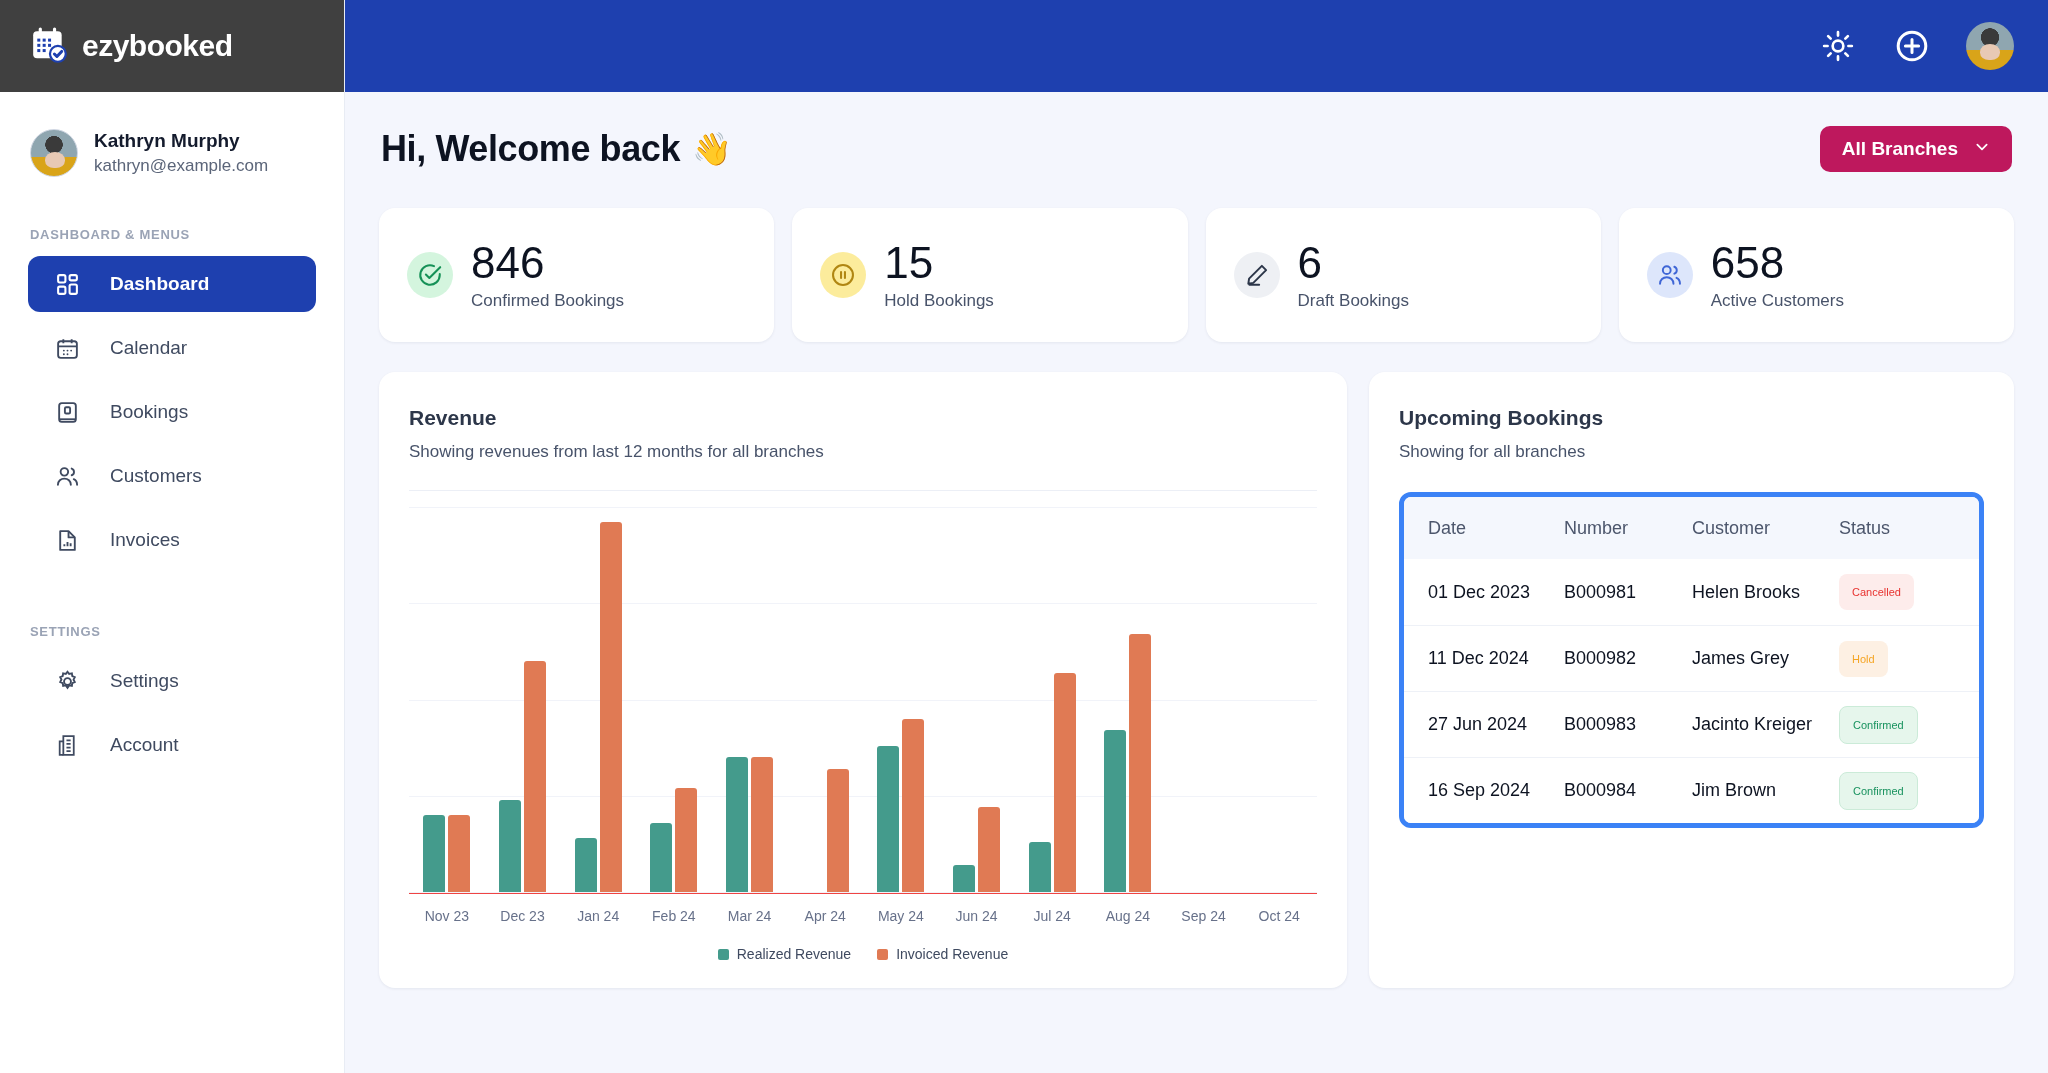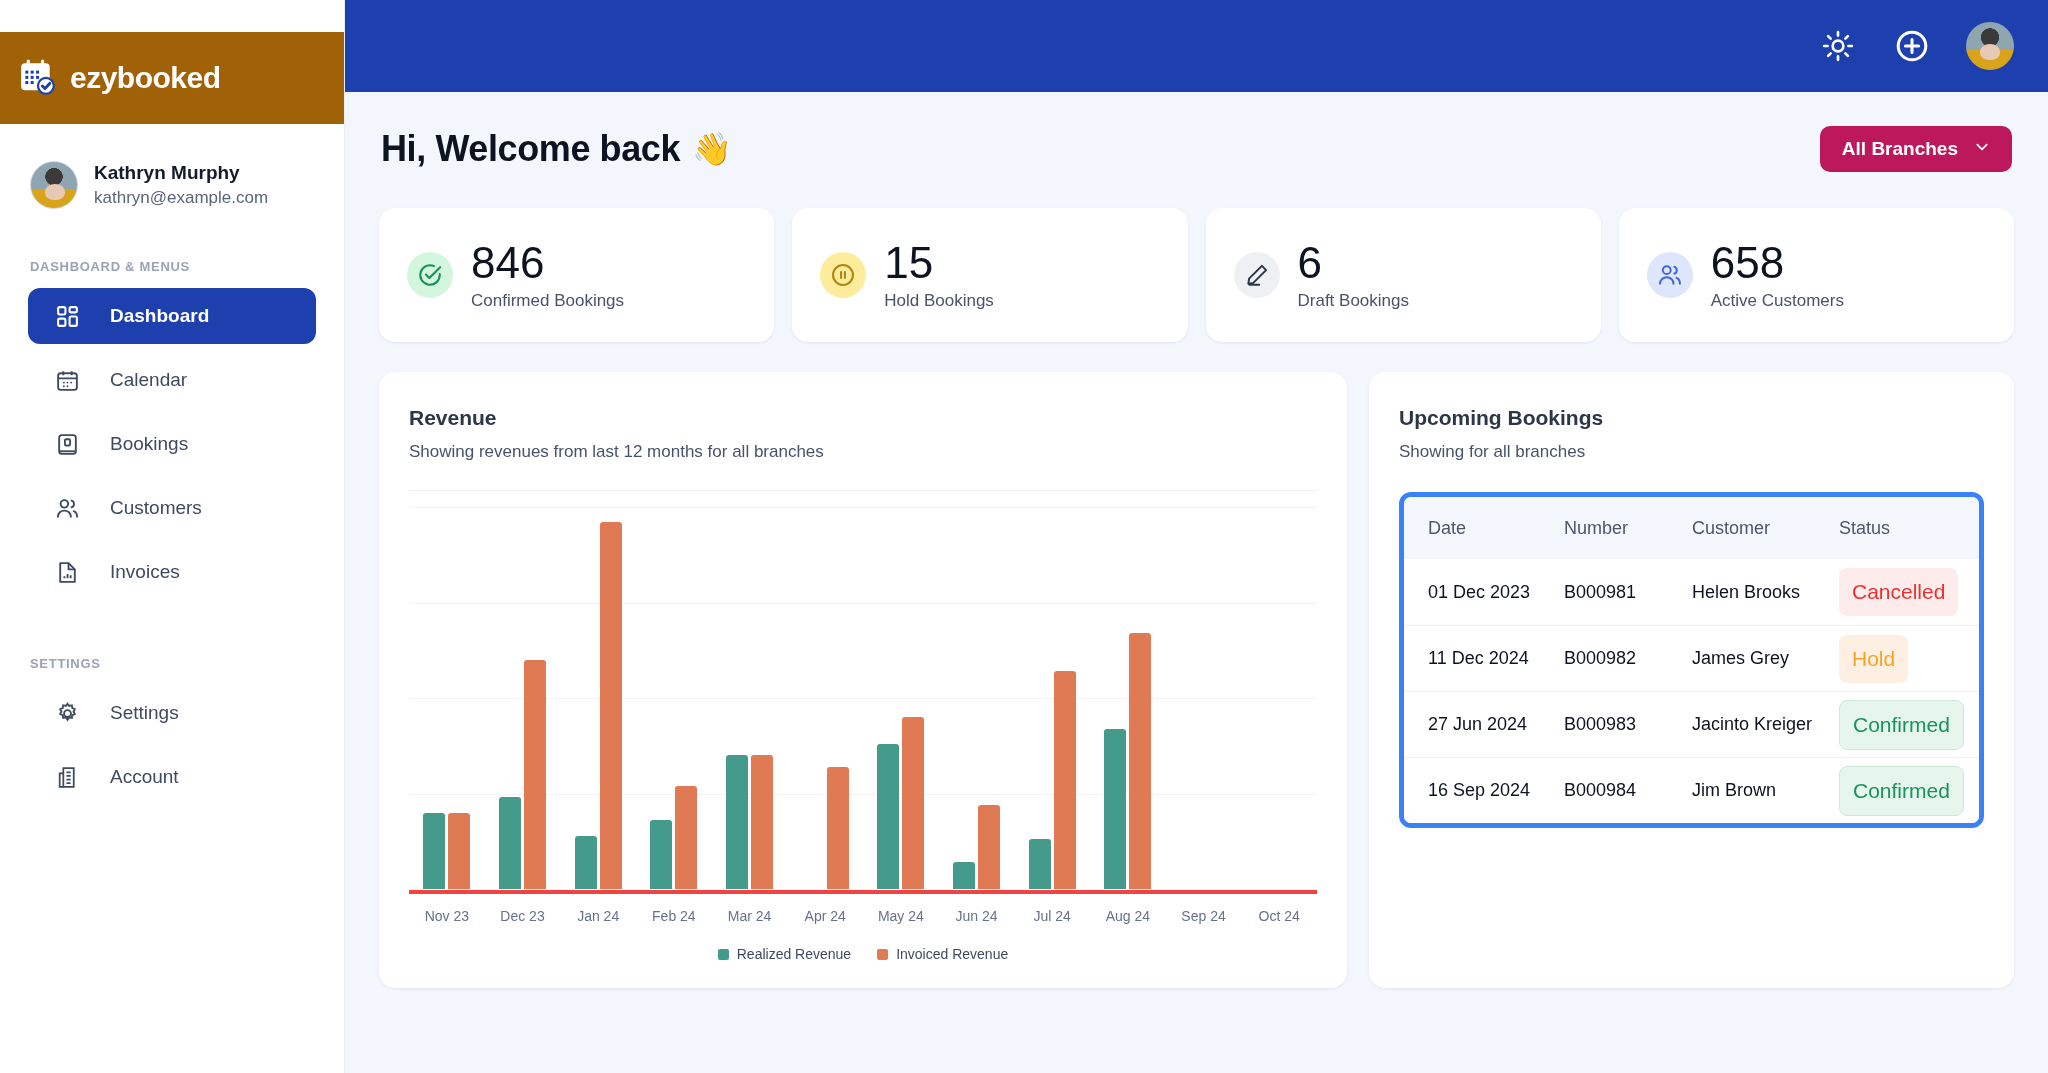--- a/index.html
+++ b/index.html
@@ -12,24 +12,23 @@
   .app { display: flex; width: 2048px; height: 1073px; }
 
   
   .sidebar {
     width: 345px; height: 1073px; flex: 0 0 345px;
     background: #ffffff;
     border-right: 1px solid #e8ecf4;
     display: flex; flex-direction: column;
   }
   .brand {
-    height: 92px; background: #a16207;
+    height: 92px; background: #404040;
     display: flex; align-items: center; gap: 14px;
-    padding-left: 18px;
-    margin-top: 32px;
+    padding-left: 30px;
   }
   .brand-name { color:#fff; font-size:30px; font-weight:700; letter-spacing:-0.5px; }
   .profile { display:flex; align-items:center; gap:16px; padding:36px 0 0 30px; }
   .avatar-lg {
     width:48px; height:48px; border-radius:50%;
     background: radial-gradient(circle at 50% 32%, #3a3a3a 0 22%, transparent 23%), linear-gradient(#8fa6b0 0 58%, #d9a419 58% 100%);
     border:1px solid #cfd6e2; flex:0 0 48px; overflow:hidden; position:relative;
   }
   .avatar-lg::after{content:"";position:absolute;left:14px;top:22px;width:20px;height:16px;background:#e8c9b4;border-radius:50% 50% 45% 45%;}
   .profile-name { font-size:19px; font-weight:700; color:#141b2d; line-height:1.35; }
@@ -95,38 +94,38 @@
   .panel-divider { height:1px; background:#eceff6; margin-top:28px; }
 
   
   .chart-wrap { flex:1; display:flex; flex-direction:column; padding-top:16px; min-height:0; }
   .plot { flex:1; position:relative; min-height:0; }
   .gridlines { position:absolute; inset:0; }
   .gridline { position:absolute; left:0; right:0; height:1px; background:#f1f3f9; }
   .bars { position:absolute; inset:0; display:flex; align-items:flex-end; }
   .bar-group { flex:1; display:flex; align-items:flex-end; justify-content:center; gap:3px; height:100%; }
   .bar { width:22px; border-radius:3px 3px 0 0; }
-  .xaxis { display:flex; border-top:5px solid #ef4444; padding-top:14px; }
+  .xaxis { display:flex; border-top:2px solid #ef4444; padding-top:14px; }
   .xtick { flex:1; text-align:center; font-size:14px; color:#67718a; }
   .legend { display:flex; justify-content:center; gap:26px; margin-top:22px; padding-bottom:6px; }
   .legend-item { display:flex; align-items:center; gap:8px; font-size:14px; color:#3f4a60; }
   .legend-swatch { width:11px; height:11px; border-radius:2px; }
 
   
   .table { margin-top:30px; border:5px solid #3b82f6; border-radius:12px; overflow:hidden; }
   .thead { display:flex; background:#f4f7fd; height:62px; align-items:center; }
   .th { font-size:18px; color:#4c566c; }
   .trow { display:flex; align-items:center; height:66px; border-top:1px solid #eef1f7; background:#fff; }
   .trow:first-child { border-top:none; }
   .td { font-size:18px; color:#0d1321; }
   .c-date { flex:0 0 160px; padding-left:24px; }
   .c-num  { flex:0 0 128px; }
   .c-cust { flex:1 1 auto; }
   .c-stat { flex:0 0 140px; }
-  .badge { display:inline-block; font-size:21px; padding:12px 13px; border-radius:8px; }
+  .badge { display:inline-block; font-size:11px; padding:12px 13px; border-radius:8px; }
   .badge-cancelled { color:#e8322f; background:#fdeceb; }
   .badge-hold      { color:#f5a524; background:#fdf0e3; }
   .badge-confirmed { color:#18925e; background:#e6f6ec; border:1px solid #cbebd8; }
 </style>
 </head>
 <body>
 
 <div class="app">
 
   <aside class="sidebar">

